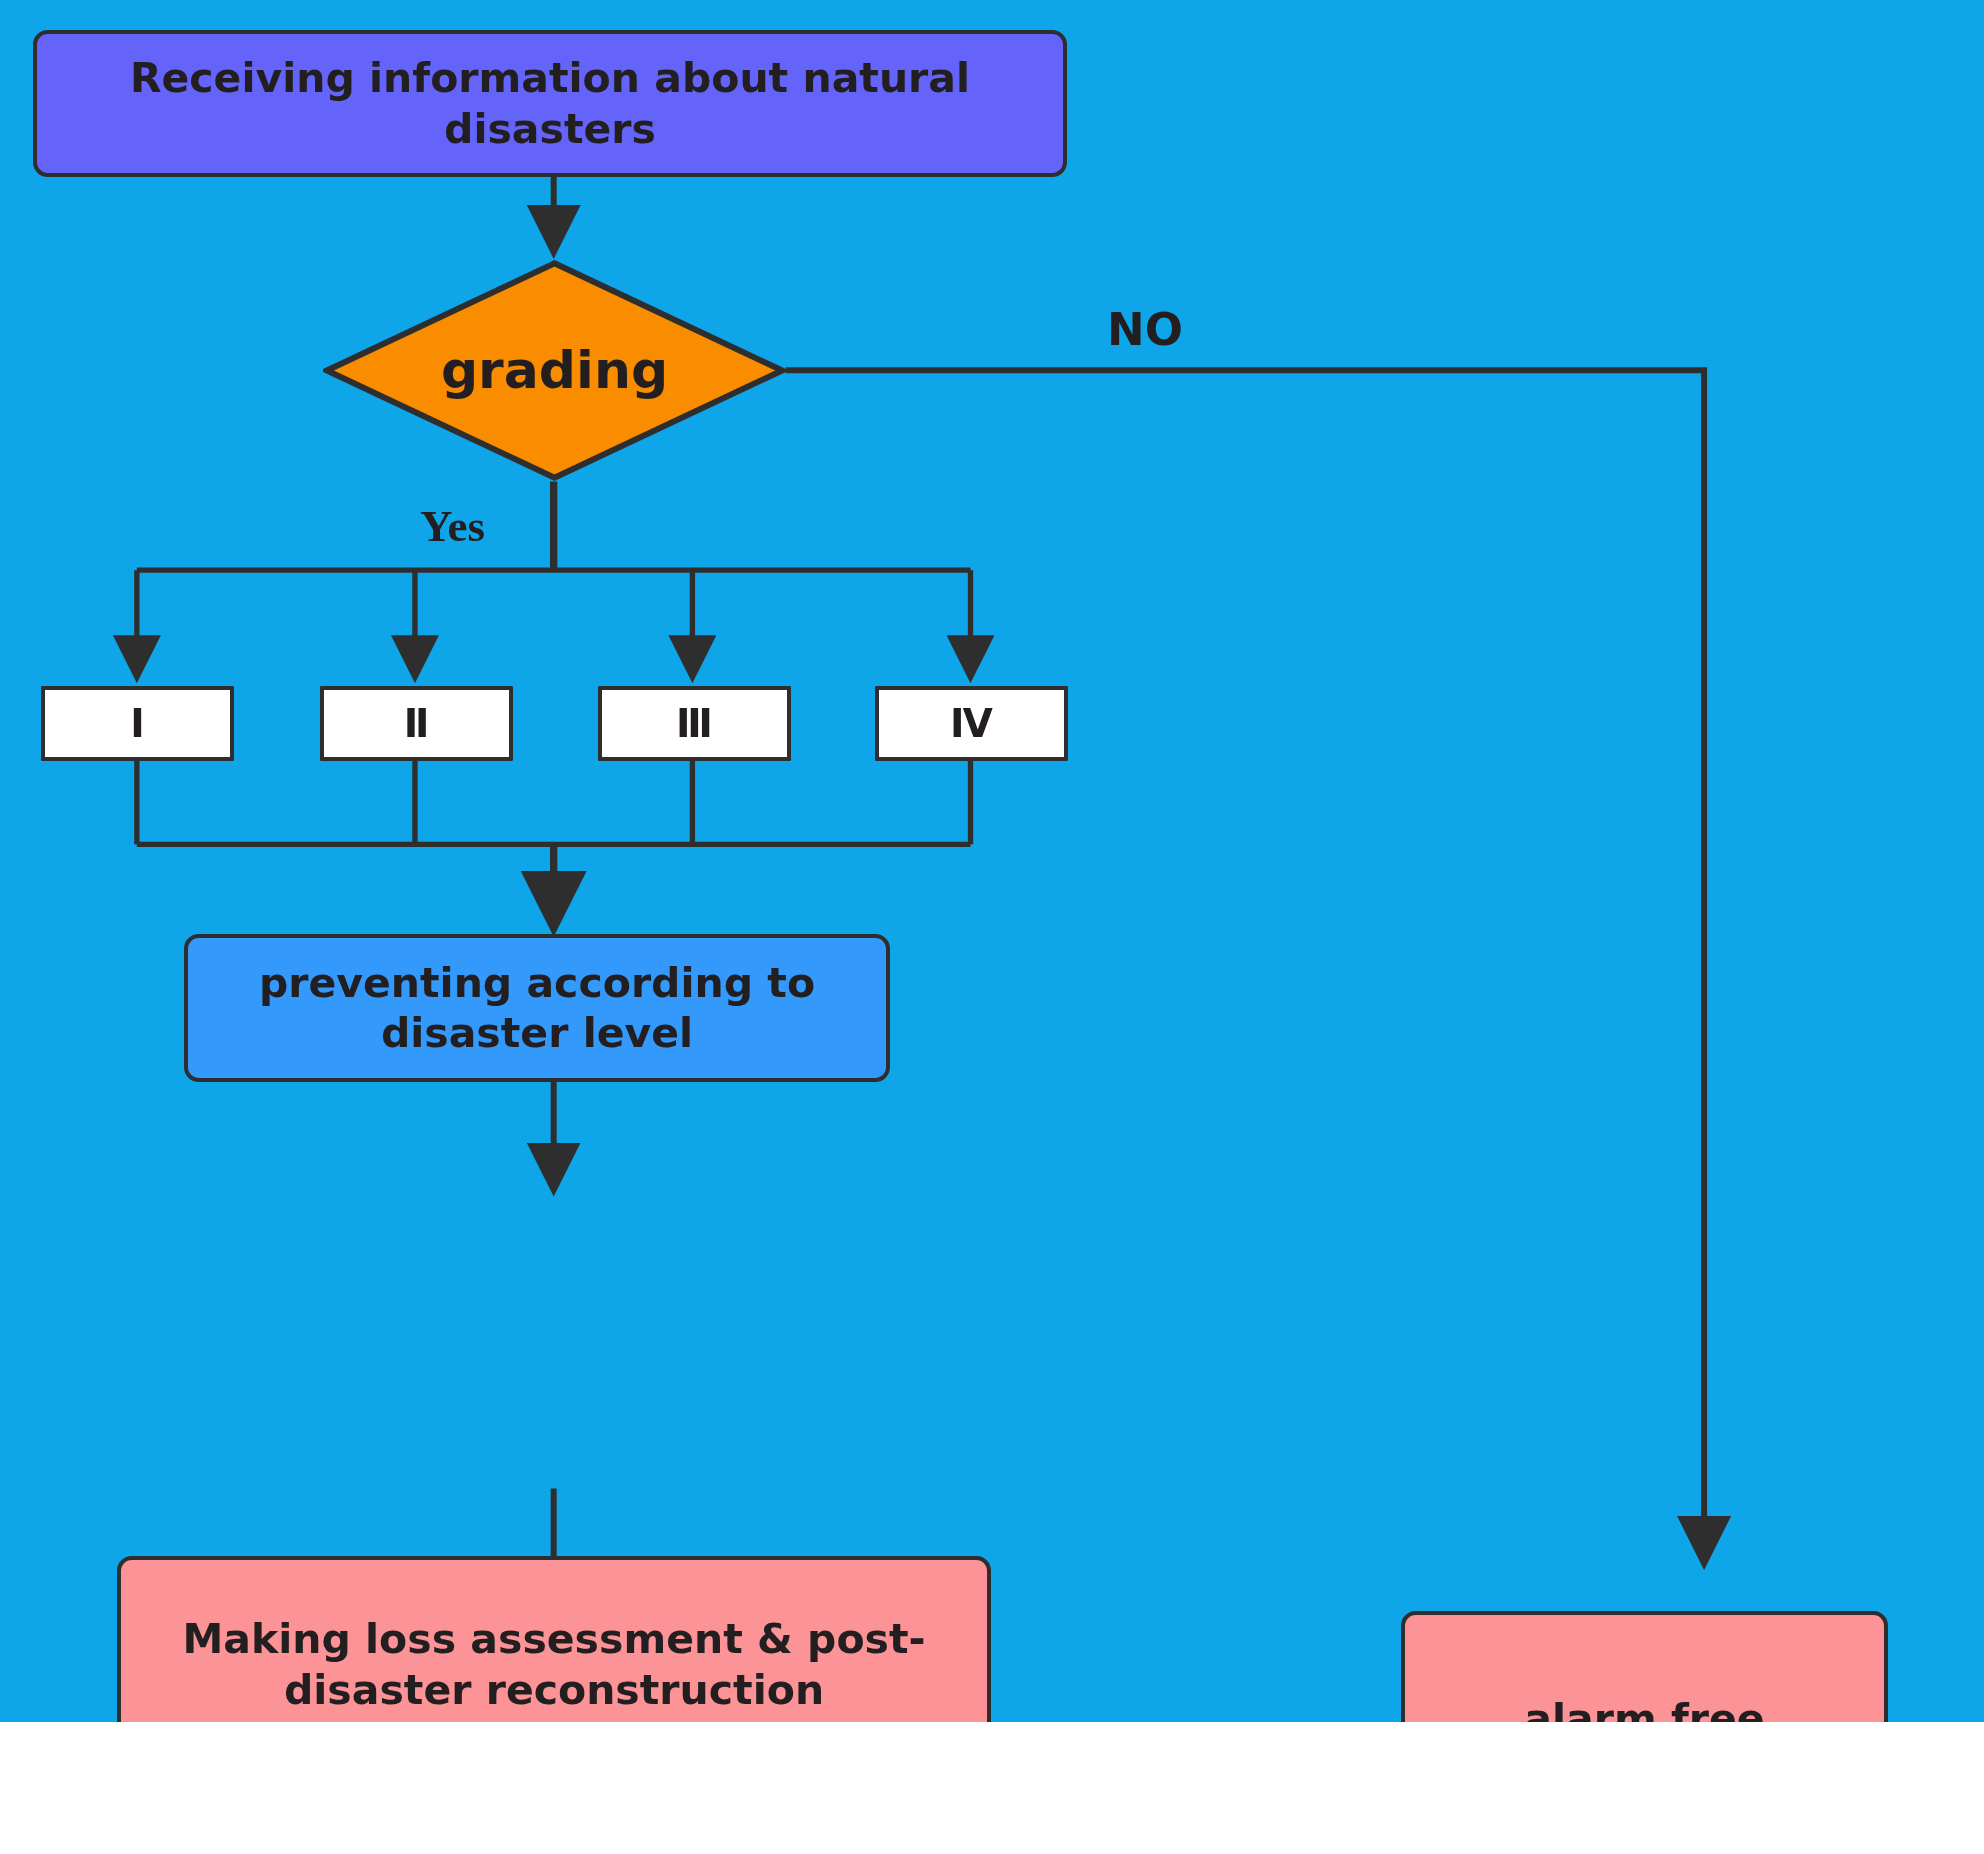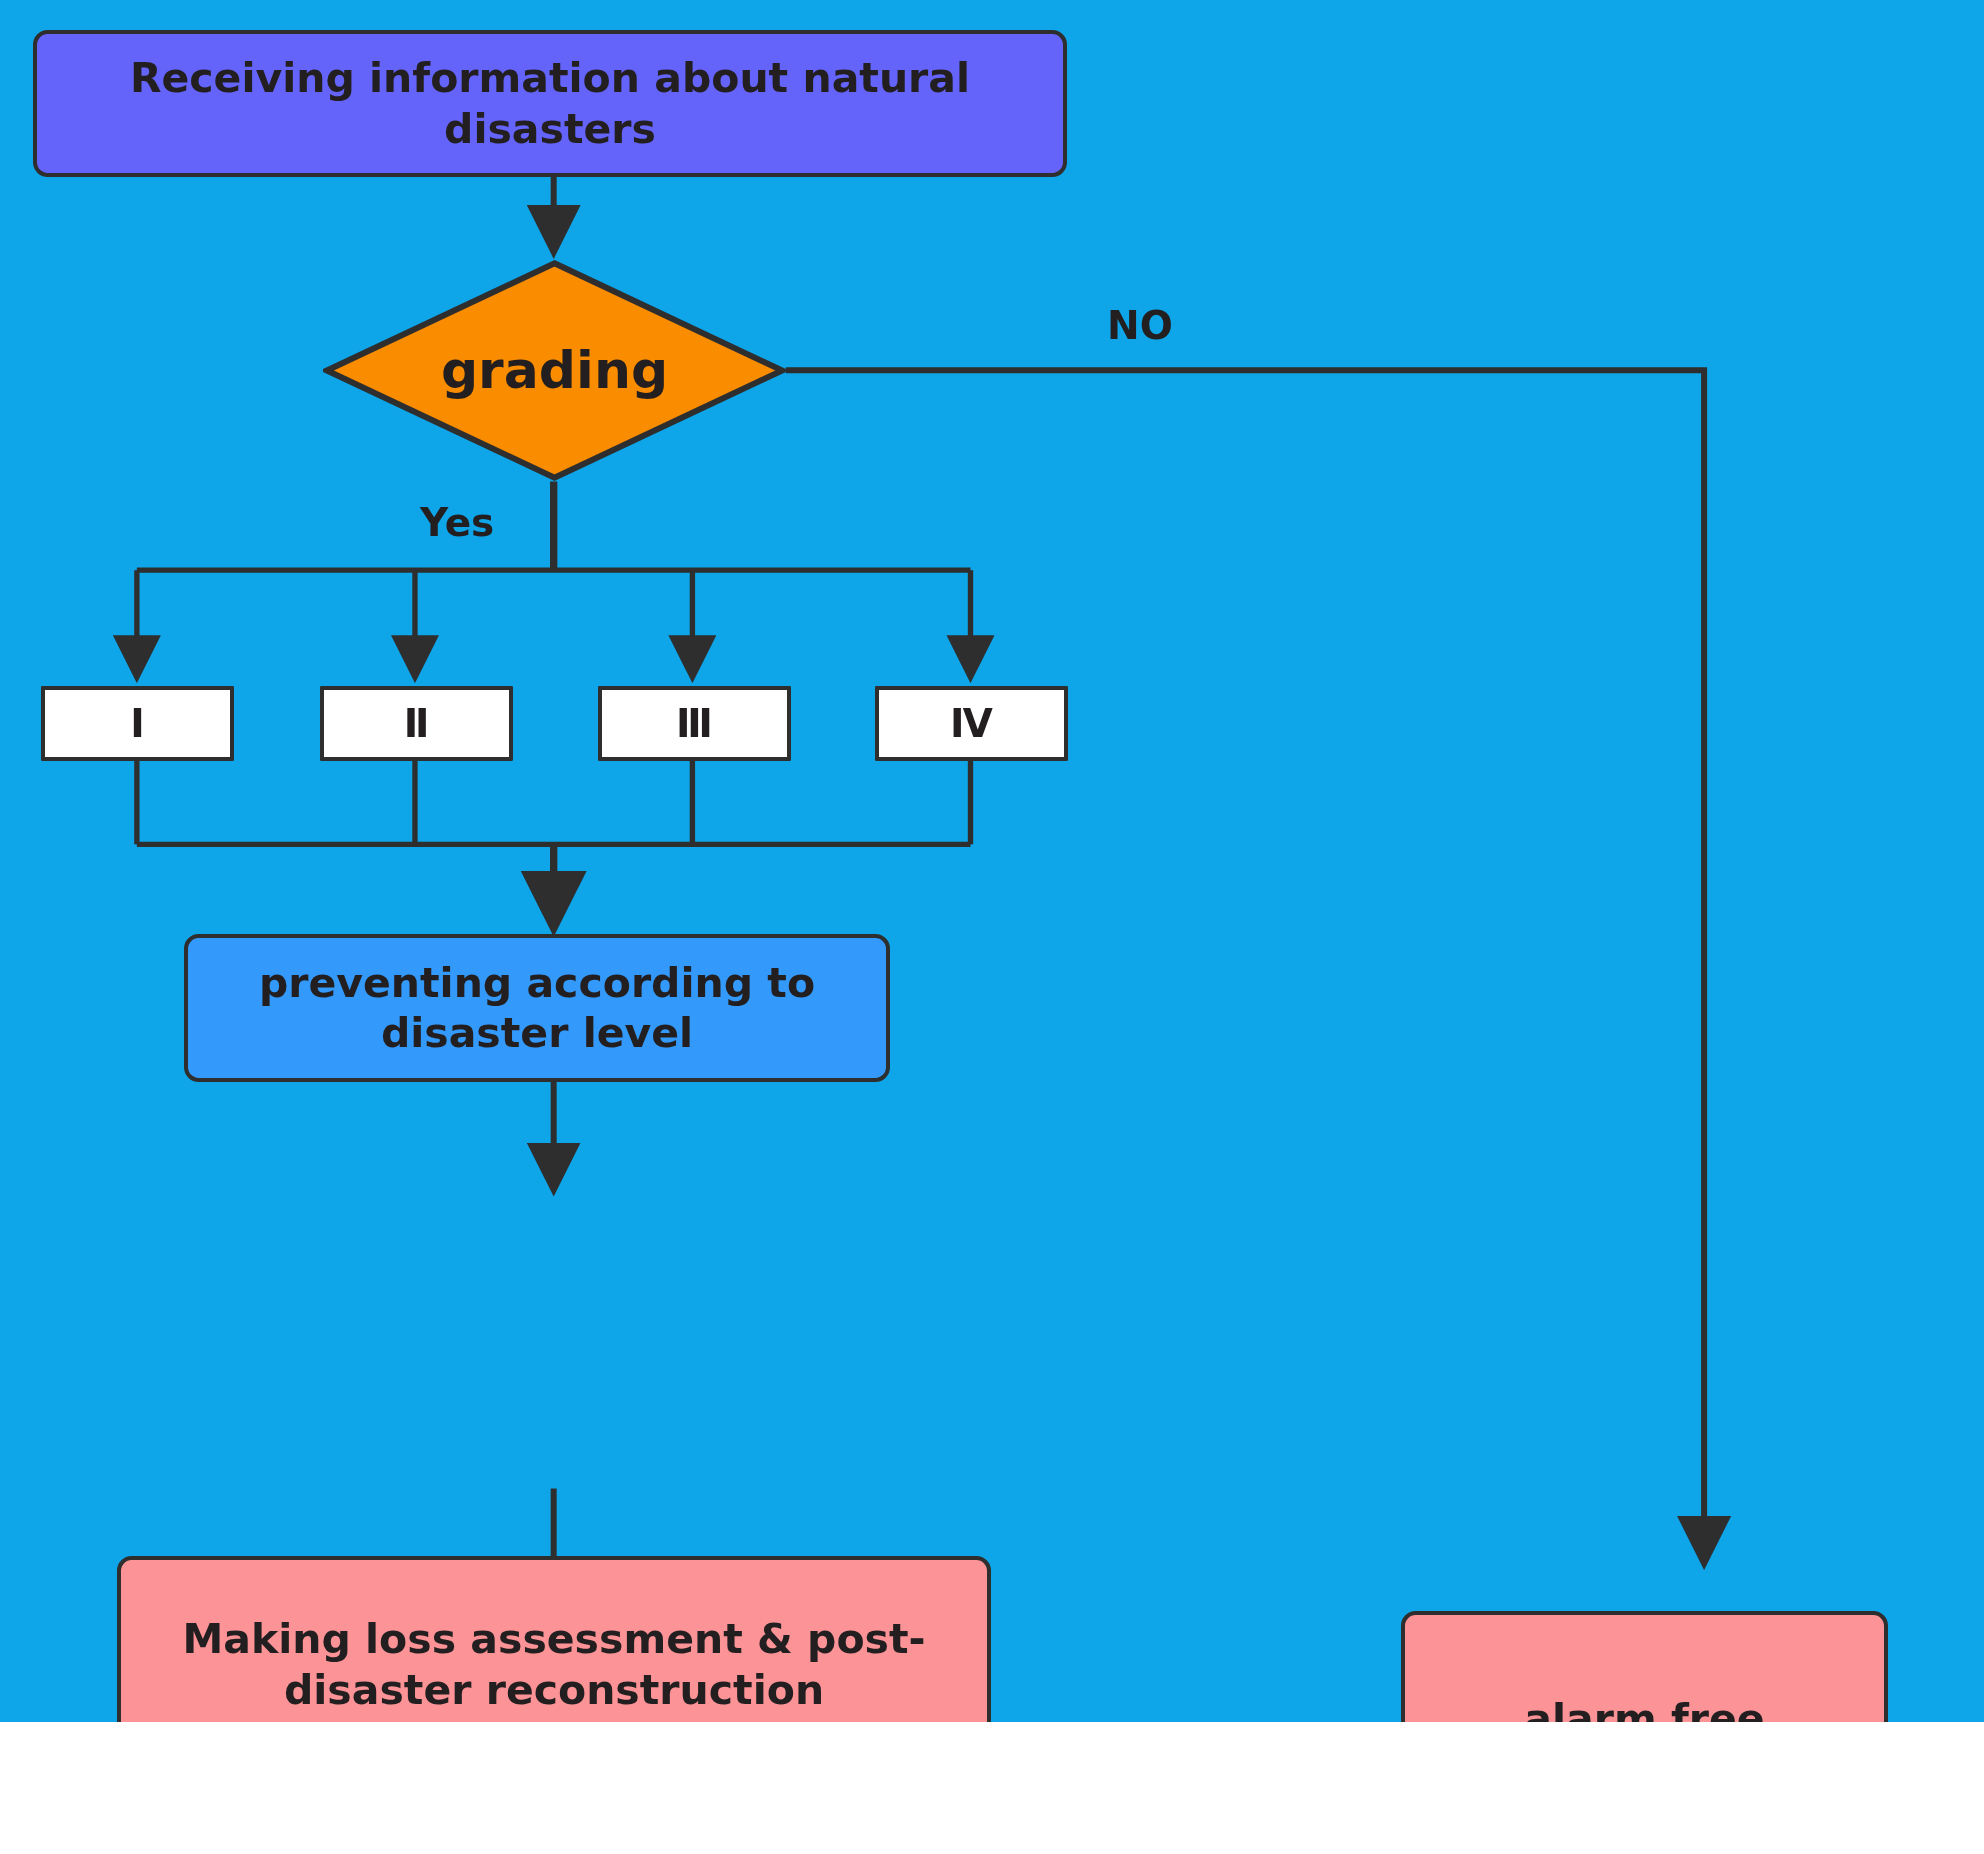--- a/index.html
+++ b/index.html
@@ -67,21 +67,21 @@
     line-height: 1.2;
     pointer-events: none;
   }
   .decision-label { font-size: 52px; }
   .assess-label   { font-size: 41px; }
 
   .edge-label {
     position: absolute;
     color: #231f20;
     font-weight: bold;
-    font-size: 39px;
+    font-size: 45px;
     white-space: nowrap;
     z-index: 4;
   }
 </style>
 </head>
 <body>
 
 <div id="canvas">
 
   <svg id="edges" viewBox="0 0 2976 2780" xmlns="http://www.w3.org/2000/svg">
@@ -148,21 +148,21 @@
 
   <div class="diamond" style="left:323px; top:260px; width:463px; height:221px;">
     <svg width="463" height="221" viewBox="0 0 694 332" xmlns="http://www.w3.org/2000/svg">
       <polygon points="347,5 689,166 347,327 5,166" fill="#fa8c00" stroke="#2e2e2e" stroke-width="9"></polygon>
     </svg>
     <div class="diamond-label decision-label">grading</div>
   </div>
 
   <div class="edge-label" style="left:1107px; top:303px;">NO</div>
 
-  <div class="edge-label" style="left:420px; top:500px;">Yes</div>
+  <div class="edge-label" style="left:420px; top:500px;font-family:Liberation Serif, serif;">Yes</div>
 
   <div class="node plain-box level-node" style="left:41px; top:686px; width:193px; height:75px;">Ⅰ</div>
 
   <div class="node plain-box level-node" style="left:320px; top:686px; width:193px; height:75px;">Ⅱ</div>
 
   <div class="node plain-box level-node" style="left:598px; top:686px; width:193px; height:75px;">Ⅲ</div>
 
   <div class="node plain-box level-node" style="left:875px; top:686px; width:193px; height:75px;">Ⅳ</div>
 
   <div class="node rounded-box process-node" style="left:184px; top:934px; width:706px; height:148px; padding:0 35px;">preventing according to disaster level</div>

